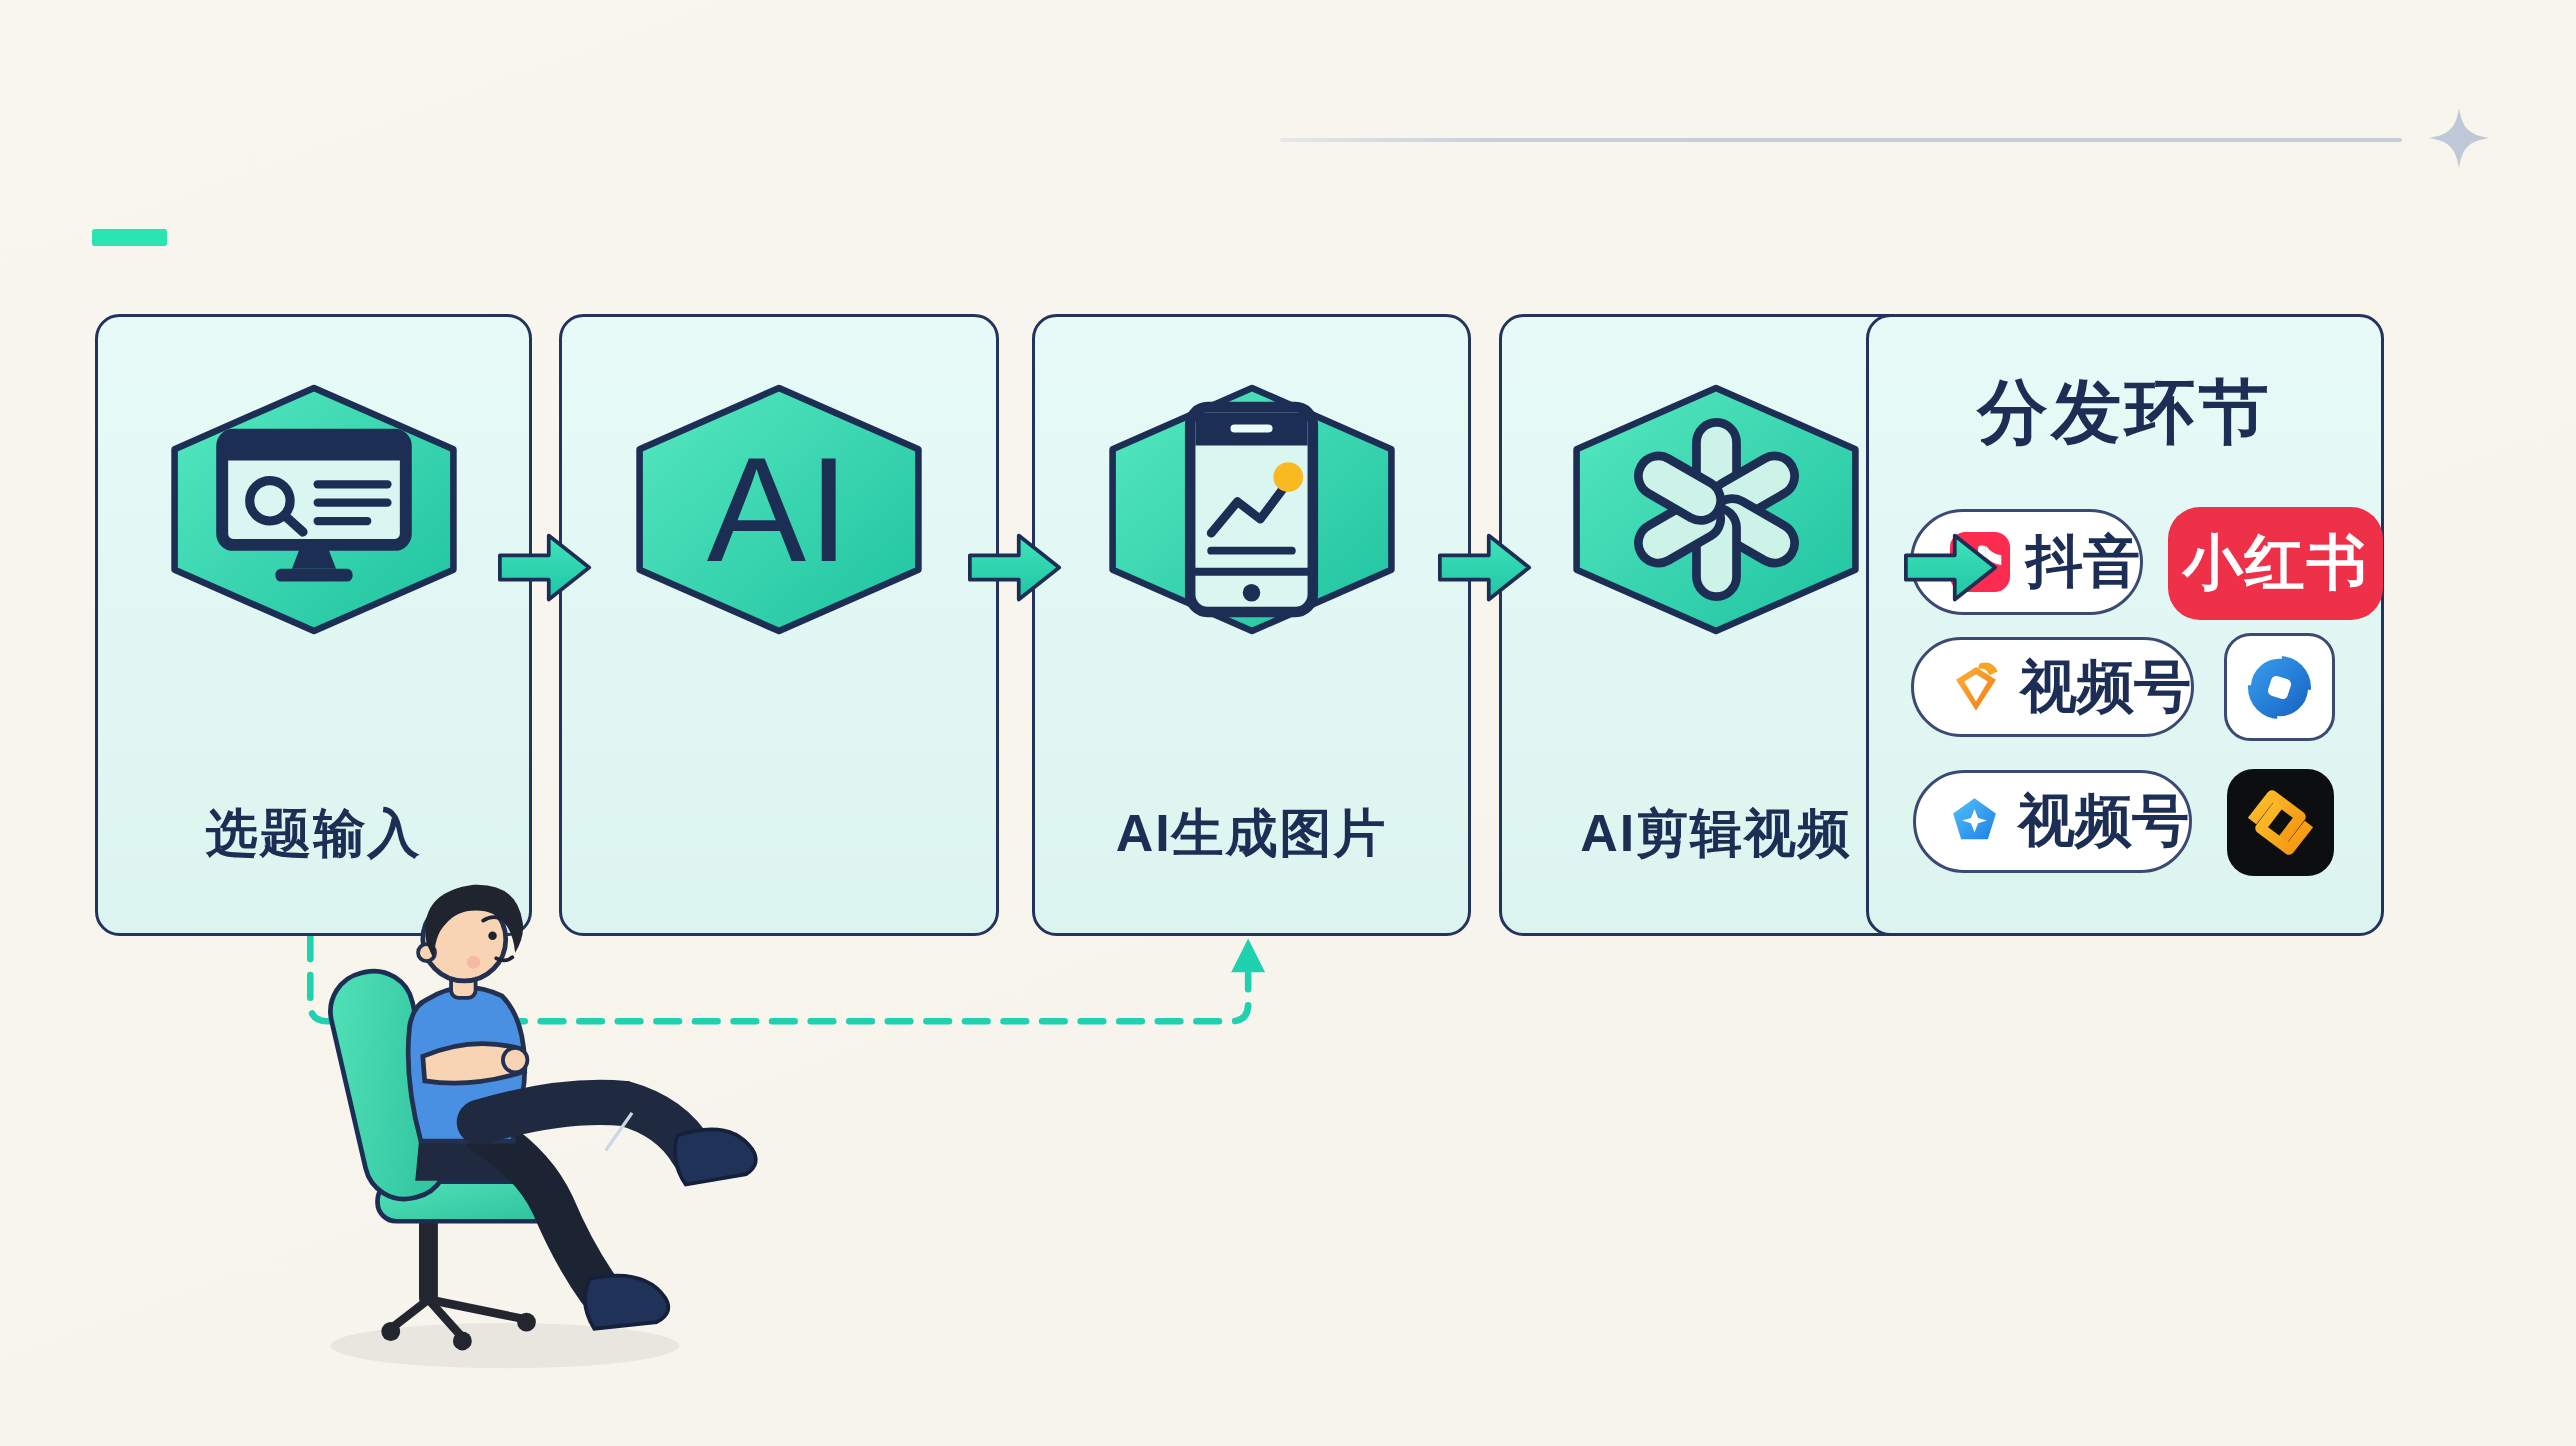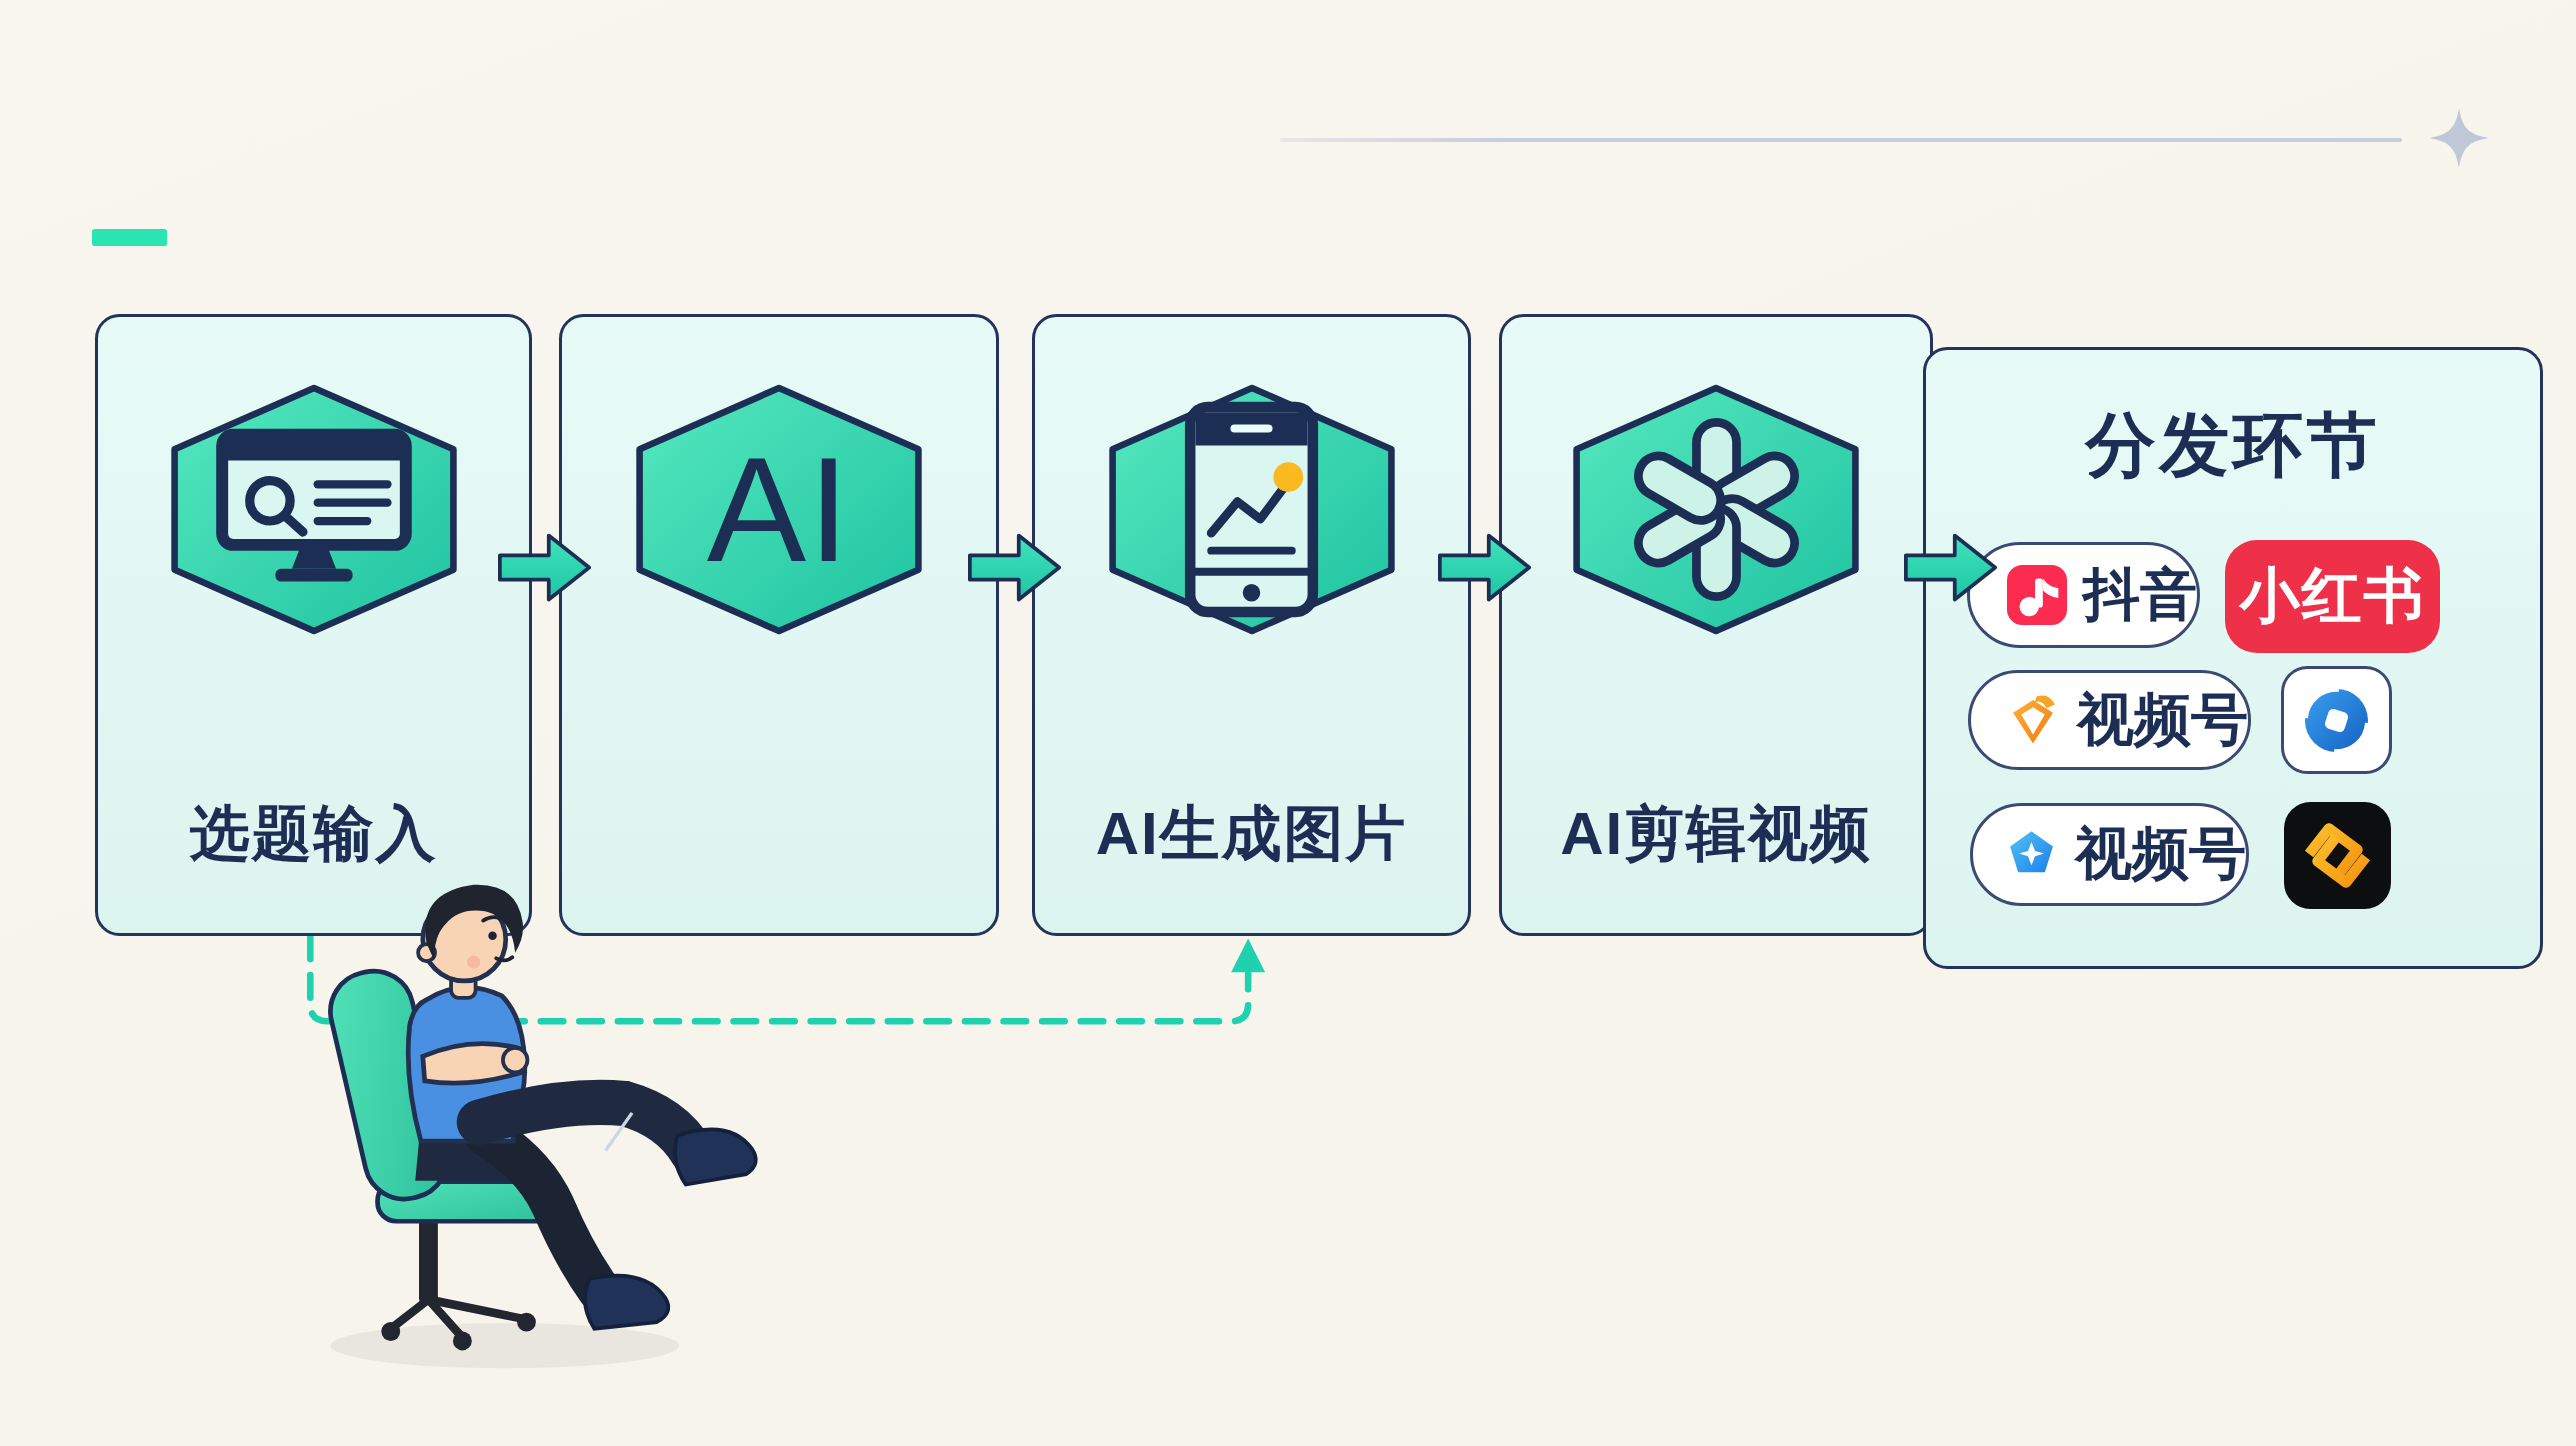--- a/index.html
+++ b/index.html
@@ -31,31 +31,31 @@
   
   .card {
     position:absolute; top:314px; height:622px;
     background:linear-gradient(180deg,#e7faf7 0%,#dcf4ef 100%);
     border:3.8px solid #24335c; border-radius:24.5px;
   }
   .card-1 { left:95px;  width:437px; }
   .card-2 { left:559px;  width:440px; }
   .card-3 { left:1032px; width:439px; }
   .card-4 { left:1499px; width:434px; }
-  .card-5 { left:1923px; width:620px;margin-top:33px; }
+  .card-5 { left:1866px; width:518px; }
 
   .hex-wrap { position:absolute; top:66px; left:50%; transform:translateX(-50%); width:292px; height:253px; }
   .hex-wrap svg.hexbg { position:absolute; inset:0; width:100%; height:100%; }
   .hex-icon { position:absolute; inset:0; display:flex; align-items:center; justify-content:center; }
   .ai-text { font-size:149px; font-weight:400; color:#1d2e55; letter-spacing:1.9px; }
 
   .card-label {
     position:absolute; left:0; right:0; top:470px; height:94px;
     display:flex; align-items:center; justify-content:center;
-    font-size:60px; font-weight:800; color:#1d2e55; letter-spacing:1.9px;
+    font-size:52px; font-weight:800; color:#1d2e55; letter-spacing:1.9px;
   }
 
   .arrow { position:absolute; top:528px; width:94px; height:79px; }
 
   
   .dist-title {
     position:absolute; left:0; right:0; top:52px; height:87px;
     display:flex; align-items:center; justify-content:center;
     font-size:70px; font-weight:800; color:#1d2e55; letter-spacing:3.8px;
   }

